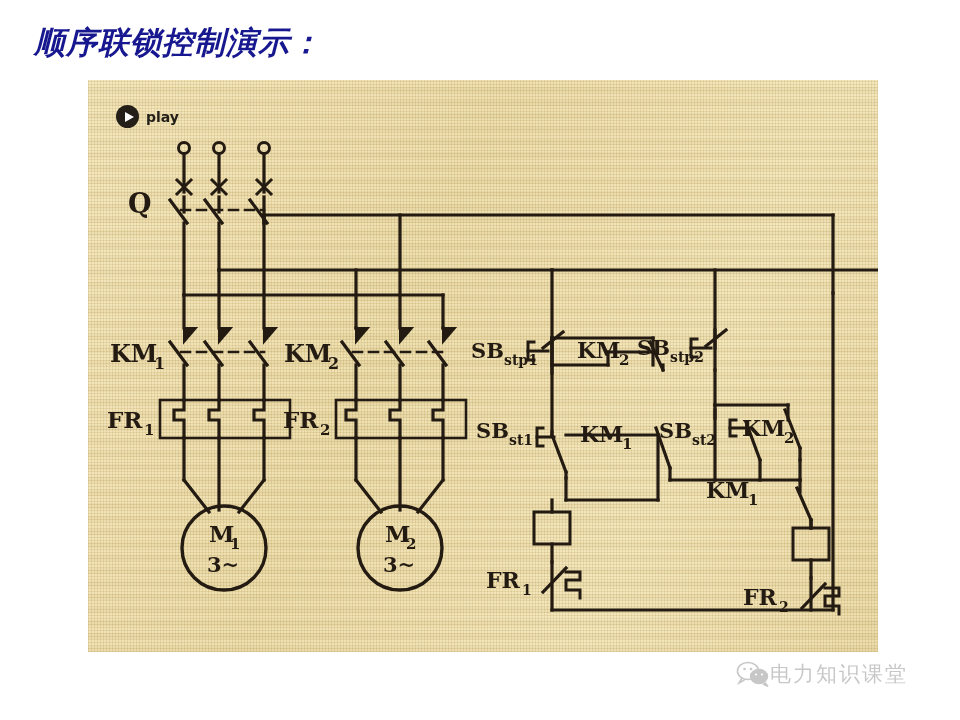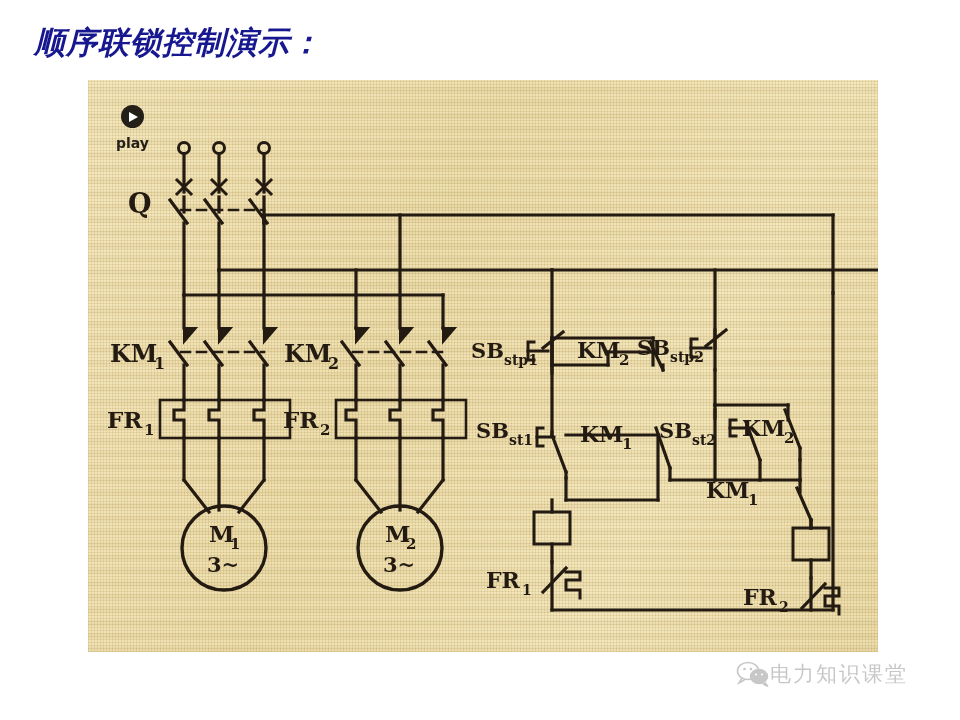--- a/index.html
+++ b/index.html
@@ -45,21 +45,20 @@
     left: 0;
     top: 0;
   }
   .play-wrap {
     position: absolute;
     left: 28px;
     top: 25px;
     display: flex;
     align-items: center;
     gap: 7px;
-    flex-direction: column;
   }
   .play-circle {
     width: 23px;
     height: 23px;
     border-radius: 50%;
     background: #231f18;
     display: flex;
     align-items: center;
     justify-content: center;
   }

